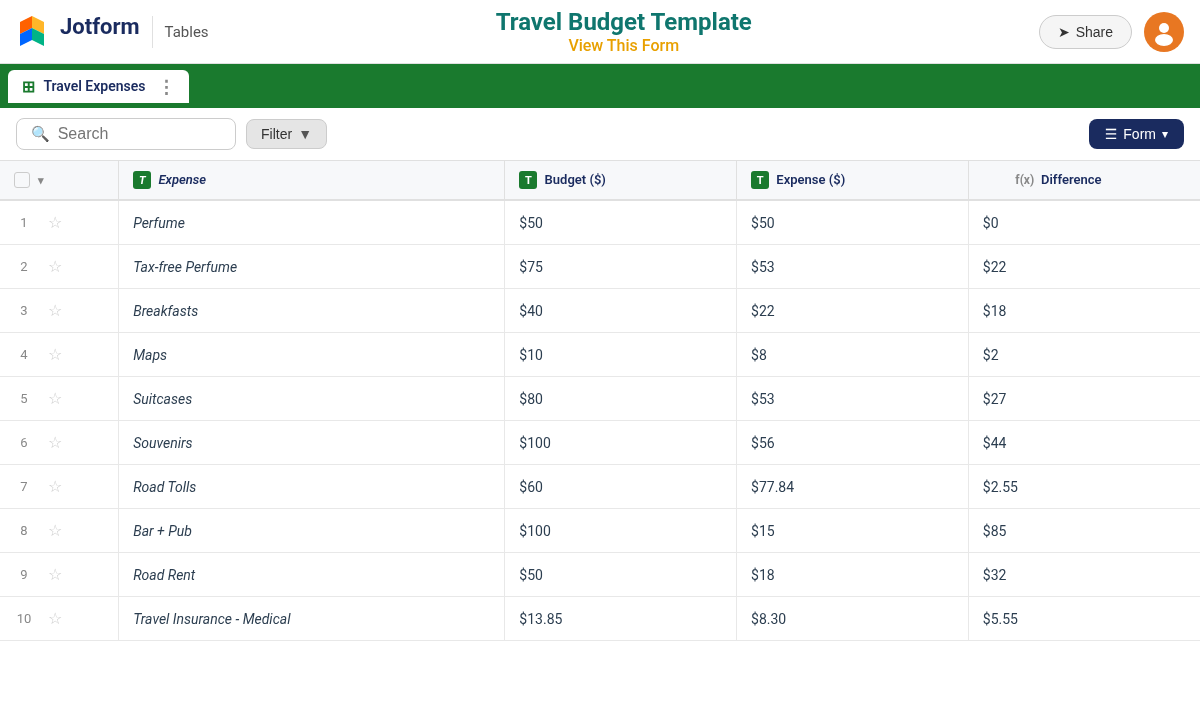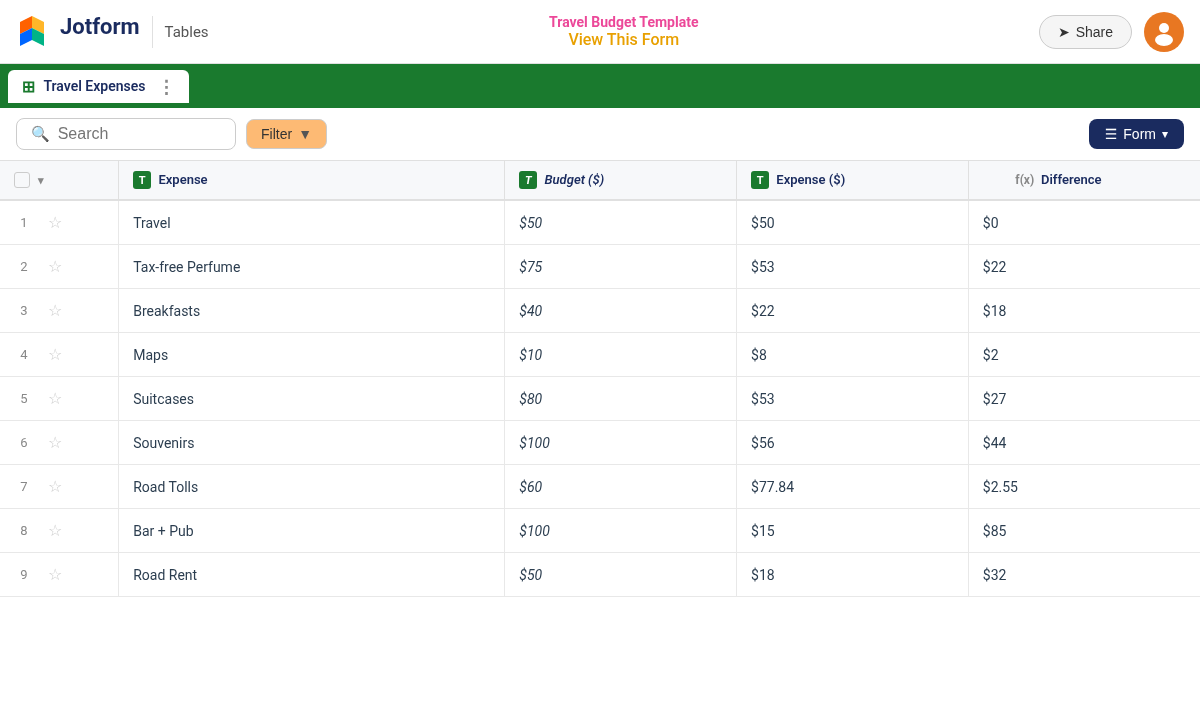--- a/index.html
+++ b/index.html
@@ -11,21 +11,21 @@
       padding: 0 16px; height: 64px; border-bottom: 1px solid #e0e0e0;
       background: #fff;
     }
     .header-left { display: flex; align-items: center; gap: 12px; }
     .logo { display: flex; align-items: flex-start; gap: 8px; }
     .logo-icon { width: 36px; height: 36px; }
     .logo-text { font-size: 22px; font-weight: 700; color: #1a2b5f; }
     .divider { width: 1px; height: 32px; background: #e0e0e0; }
     .tables-label { font-size: 15px; color: #555; font-weight: 400; }
     .header-center { text-align: center; }
-    .header-title { font-size: 14px; font-weight: 700; color: #ec4899; }
+    .header-title { font-size: 24px; font-weight: 700; color: #0f766e; }
     .header-subtitle { font-size: 16px; color: #e8a000; font-weight: 500; cursor: pointer; }
     .header-right { display: flex; align-items: center; gap: 12px; }
     .share-btn {
       display: flex; align-items: center; gap: 6px;
       padding: 8px 18px; border-radius: 20px; border: 1px solid #ccc;
       background: #f5f5f5; font-size: 14px; font-weight: 500; color: #333;
       cursor: pointer;
     }
     .avatar {
       width: 40px; height: 40px; border-radius: 50%; background: #e87722;
@@ -60,21 +60,21 @@
       padding: 6px 14px; width: 220px; background: #fff;
     }
     .search-icon { color: #888; font-size: 15px; }
     .search-input {
       border: none; outline: none; font-size: 16px; color: #555;
       background: transparent; width: 100%;
     }
     .filter-btn {
       display: flex; align-items: center; gap: 6px;
       padding: 6px 14px; border: 1px solid #ccc; border-radius: 8px;
-      background: #fdba74; font-size: 14px; color: #333; cursor: pointer;
+      background: #e5e5e5; font-size: 14px; color: #333; cursor: pointer;
     }
     .filter-icon { color: #555; }
     .toolbar-right {}
     .form-btn {
       display: flex; align-items: center; gap: 6px;
       padding: 7px 16px; border-radius: 8px; border: none;
       background: #1a2b5f; color: #fff; font-size: 14px; font-weight: 500;
       cursor: pointer;
     }
     .form-btn-caret { font-size: 12px; }
@@ -103,22 +103,22 @@
       padding: 12px 14px; font-size: 14px; color: #2c3e50;
       border-right: 1px solid #e8e8e8;
     }
     tbody td:last-child { border-right: none; }
     .row-num { color: #888; font-size: 13px; width: 20px; text-align: center; }
     .star-icon { color: #ccc; font-size: 16px; cursor: pointer; margin-left: 8px; }
     .row-check-cell { display: flex; align-items: center; gap: 6px; }
     .checkbox-placeholder {
       width: 16px; height: 16px; border: 1.5px solid #ccc; border-radius: 3px;
     }
-    .col-expense { width: 250px; }
-    .col-budget { width: 150px; font-style: italic; }
+    .col-expense { width: 250px; font-style: italic; }
+    .col-budget { width: 150px; }
     .col-expense-val { width: 150px; }
     .col-diff { width: 150px; }
   </style>
 </head>
 <body>
 
 <header class="header">
   <div class="header-left">
     <div class="logo">
 
@@ -209,21 +209,21 @@
       </tr>
     </thead>
     <tbody id="table-body">
     <tr>
     <td>
       <div class="row-check-cell">
         <span class="row-num">1</span>
         <span class="star-icon">☆</span>
       </div>
     </td>
-    <td class="col-expense">Travel</td>
+    <td class="col-expense">Perfume</td>
     <td class="col-budget">$50</td>
     <td class="col-expense-val">$50</td>
     <td class="col-diff">$0</td>
   </tr>
         <tr>
     <td>
       <div class="row-check-cell">
         <span class="row-num">2</span>
         <span class="star-icon">☆</span>
       </div>
@@ -310,15 +310,27 @@
       <div class="row-check-cell">
         <span class="row-num">9</span>
         <span class="star-icon">☆</span>
       </div>
     </td>
     <td class="col-expense">Road Rent</td>
     <td class="col-budget">$50</td>
     <td class="col-expense-val">$18</td>
     <td class="col-diff">$32</td>
   </tr>
+        <tr>
+    <td>
+      <div class="row-check-cell">
+        <span class="row-num">10</span>
+        <span class="star-icon">☆</span>
+      </div>
+    </td>
+    <td class="col-expense">Travel Insurance - Medical</td>
+    <td class="col-budget">$13.85</td>
+    <td class="col-expense-val">$8.30</td>
+    <td class="col-diff">$5.55</td>
+  </tr>
       </tbody>
   </table>
 </div>
 
 </body></html>

